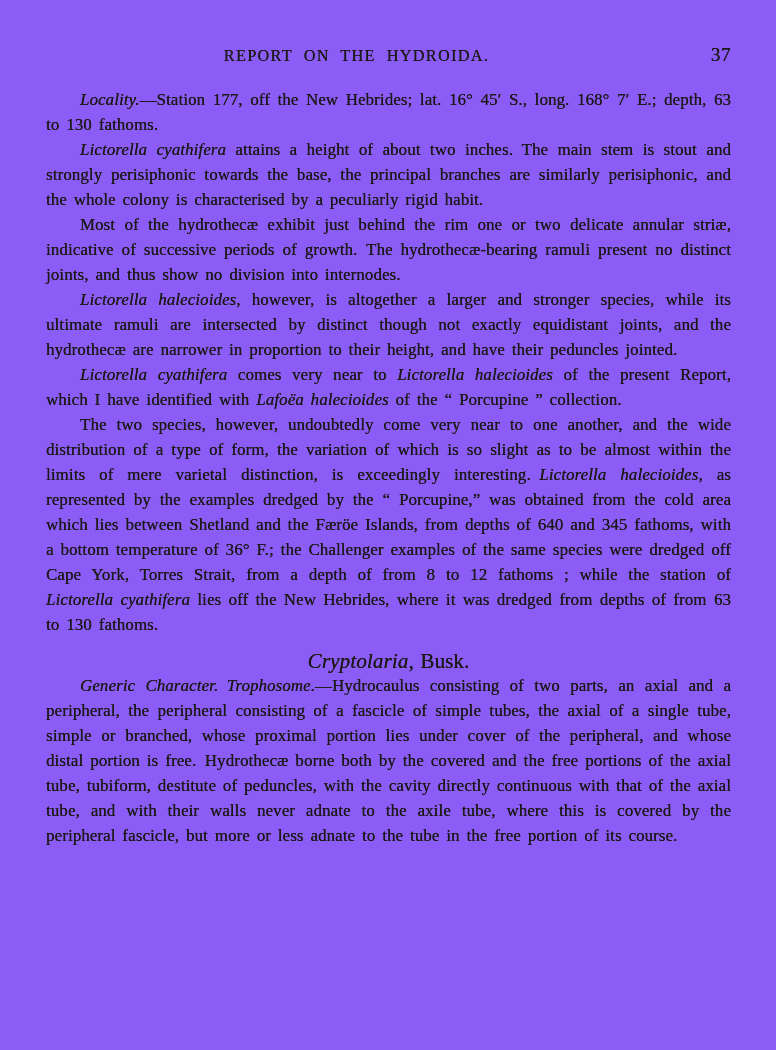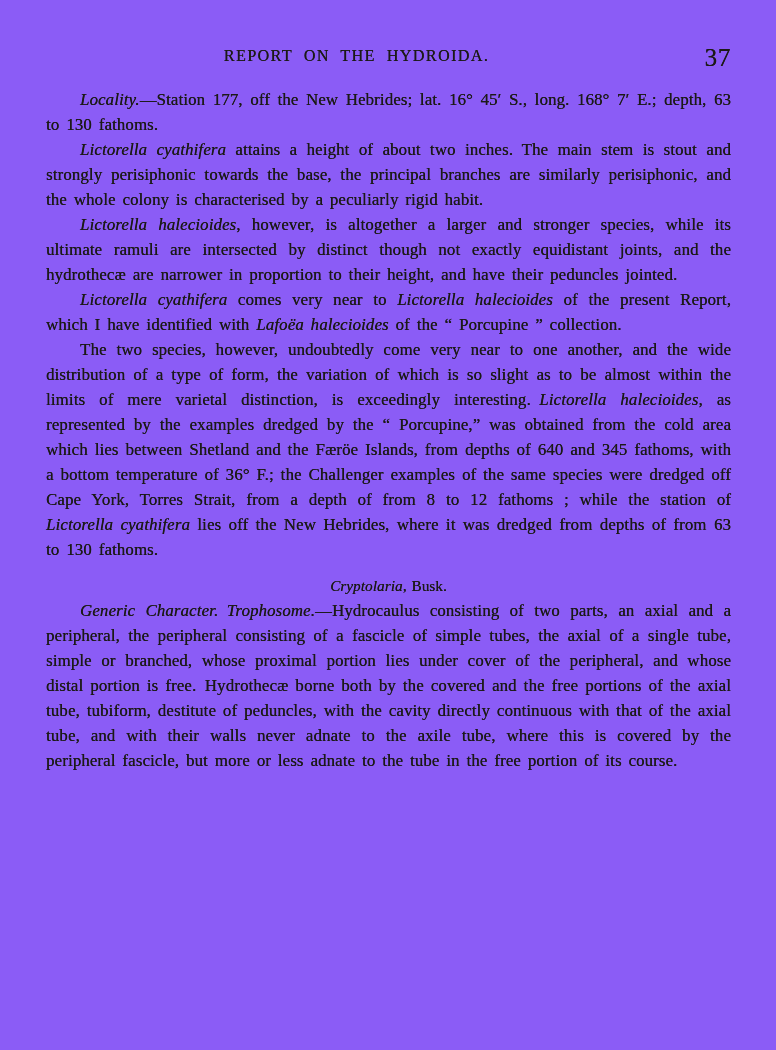--- a/index.html
+++ b/index.html
@@ -32,21 +32,21 @@
     transform: translateX(-32px);
     font-size: 16px;
     letter-spacing: 0.09em;
     word-spacing: 0.35em;
     white-space: nowrap;
   }
   .page-number {
     position: absolute;
     right: 0;
     top: -3px;
-    font-size: 25px;
+    font-size: 19px;
     letter-spacing: 0.03em;
   }
   .page-body {
     margin-top: 21px;
     font-size: 16.8px;
     line-height: 25px;
     text-align: justify;
     word-spacing: 2.5px;
     letter-spacing: 0.15px;
   }
@@ -54,21 +54,21 @@
     margin: 0;
     text-indent: 34px;
   }
   .paragraph.spaced {
     margin-top: 0;
   }
   .heading {
     margin: 12px 0 0 0;
     text-align: center;
     text-indent: 0;
-    font-size: 15px;
+    font-size: 21px;
     line-height: 24px;
     font-weight: normal;
     word-spacing: 1px;
   }
   .citation {
     margin: 6px 0 12px 0;
     text-align: center;
     text-indent: 0;
     font-size: 15px;
     line-height: 19px;
@@ -80,19 +80,20 @@
 <body>
 
 <div class="page">
   <div class="page-header">
     <div class="running-title">REPORT ON THE HYDROIDA.</div>
     <div class="page-number">37</div>
   </div>
   <main class="page-body">
       <p class="paragraph"><i>Locality.</i><span>—Station 177, off the New Hebrides; lat. 16° 45′ S., long. 168° 7′ E.; depth, 63 to 130 fathoms.</span></p>
       <p class="paragraph spaced"><i>Lictorella cyathifera</i><span> attains a height of about two inches. The main stem is stout and strongly perisiphonic towards the base, the principal branches are similarly perisiphonic, and the whole colony is characterised by a peculiarly rigid habit.</span></p>
+      <p class="paragraph"><span>Most of the hydrothecæ exhibit just behind the rim one or two delicate annular striæ, indicative of successive periods of growth. The hydrothecæ-bearing ramuli present no distinct joints, and thus show no division into internodes.</span></p>
       <p class="paragraph"><i>Lictorella halecioides</i><span>, however, is altogether a larger and stronger species, while its ultimate ramuli are intersected by distinct though not exactly equidistant joints, and the hydrothecæ are narrower in proportion to their height, and have their peduncles jointed.</span></p>
       <p class="paragraph"><i>Lictorella cyathifera</i><span> comes very near to </span><i>Lictorella halecioides</i><span> of the present Report, which I have identified with </span><i>Lafoëa halecioides</i><span> of the “ Porcupine ” collection.</span></p>
       <p class="paragraph"><span>The two species, however, undoubtedly come very near to one another, and the wide distribution of a type of form, the variation of which is so slight as to be almost within the limits of mere varietal distinction, is exceedingly interesting. </span><i>Lictorella halecioides</i><span>, as represented by the examples dredged by the “ Porcupine,” was obtained from the cold area which lies between Shetland and the Færöe Islands, from depths of 640 and 345 fathoms, with a bottom temperature of 36° F.; the Challenger examples of the same species were dredged off Cape York, Torres Strait, from a depth of from 8 to 12 fathoms ; while the station of </span><i>Lictorella cyathifera</i><span> lies off the New Hebrides, where it was dredged from depths of from 63 to 130 fathoms.</span></p>
       <h2 class="heading"><i>Cryptolaria</i><span>, Busk.</span></h2>
       <p class="paragraph"><i>Generic Character. Trophosome.</i><span>—Hydrocaulus consisting of two parts, an axial and a peripheral, the peripheral consisting of a fascicle of simple tubes, the axial of a single tube, simple or branched, whose proximal portion lies under cover of the peripheral, and whose distal portion is free. Hydrothecæ borne both by the covered and the free portions of the axial tube, tubiform, destitute of peduncles, with the cavity directly continuous with that of the axial tube, and with their walls never adnate to the axile tube, where this is covered by the peripheral fascicle, but more or less adnate to the tube in the free portion of its course.</span></p>
     </main>
 </div>
 
 </body></html>

